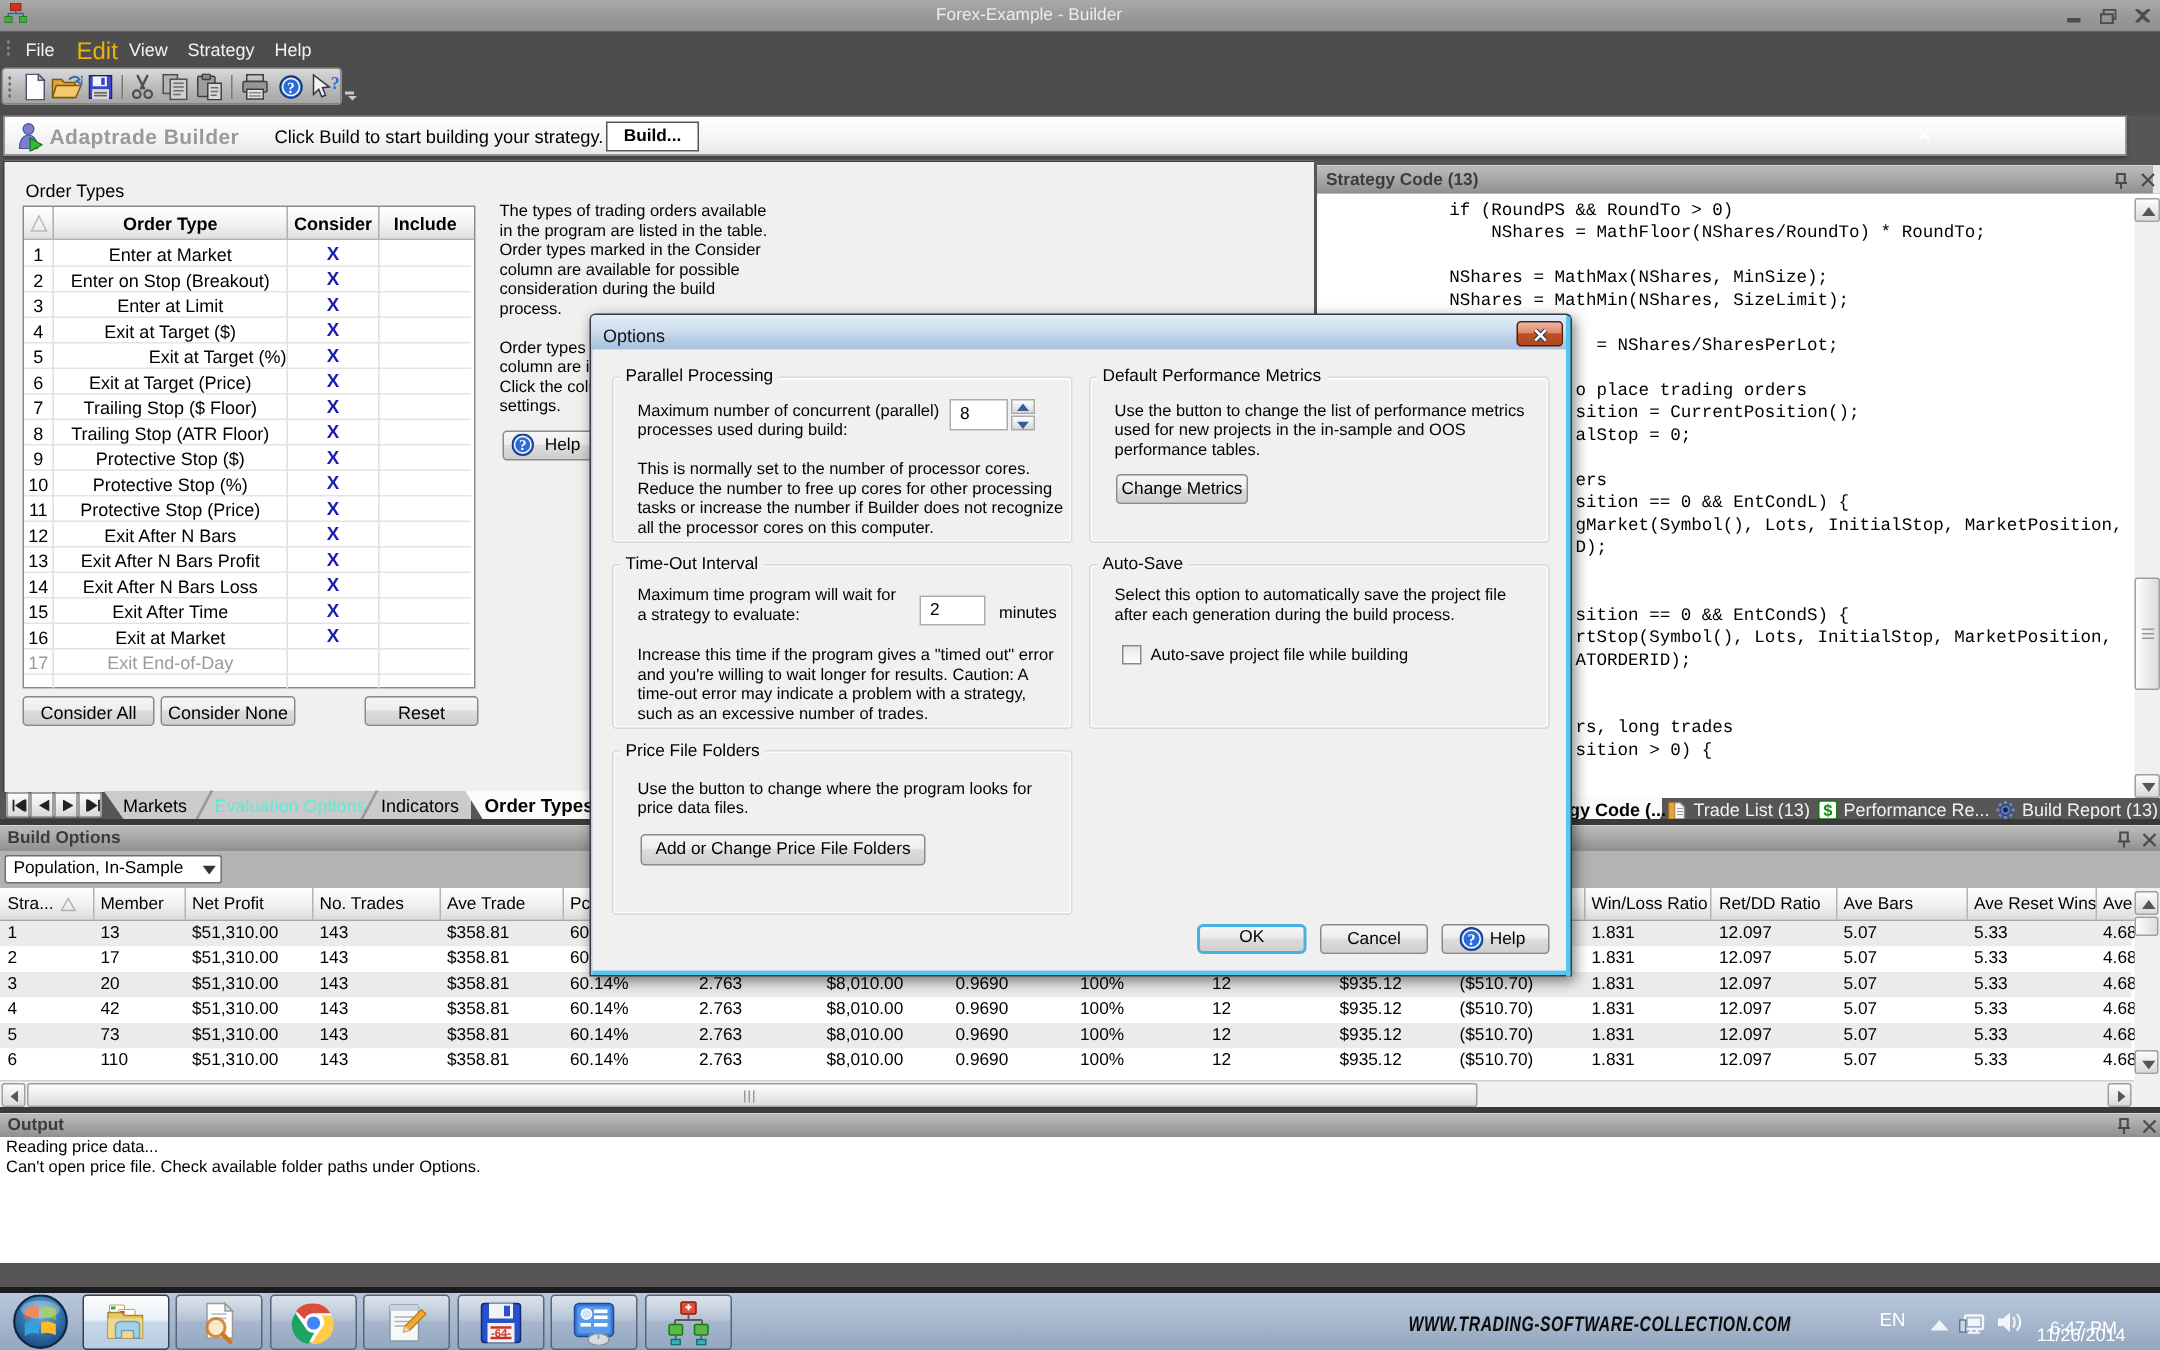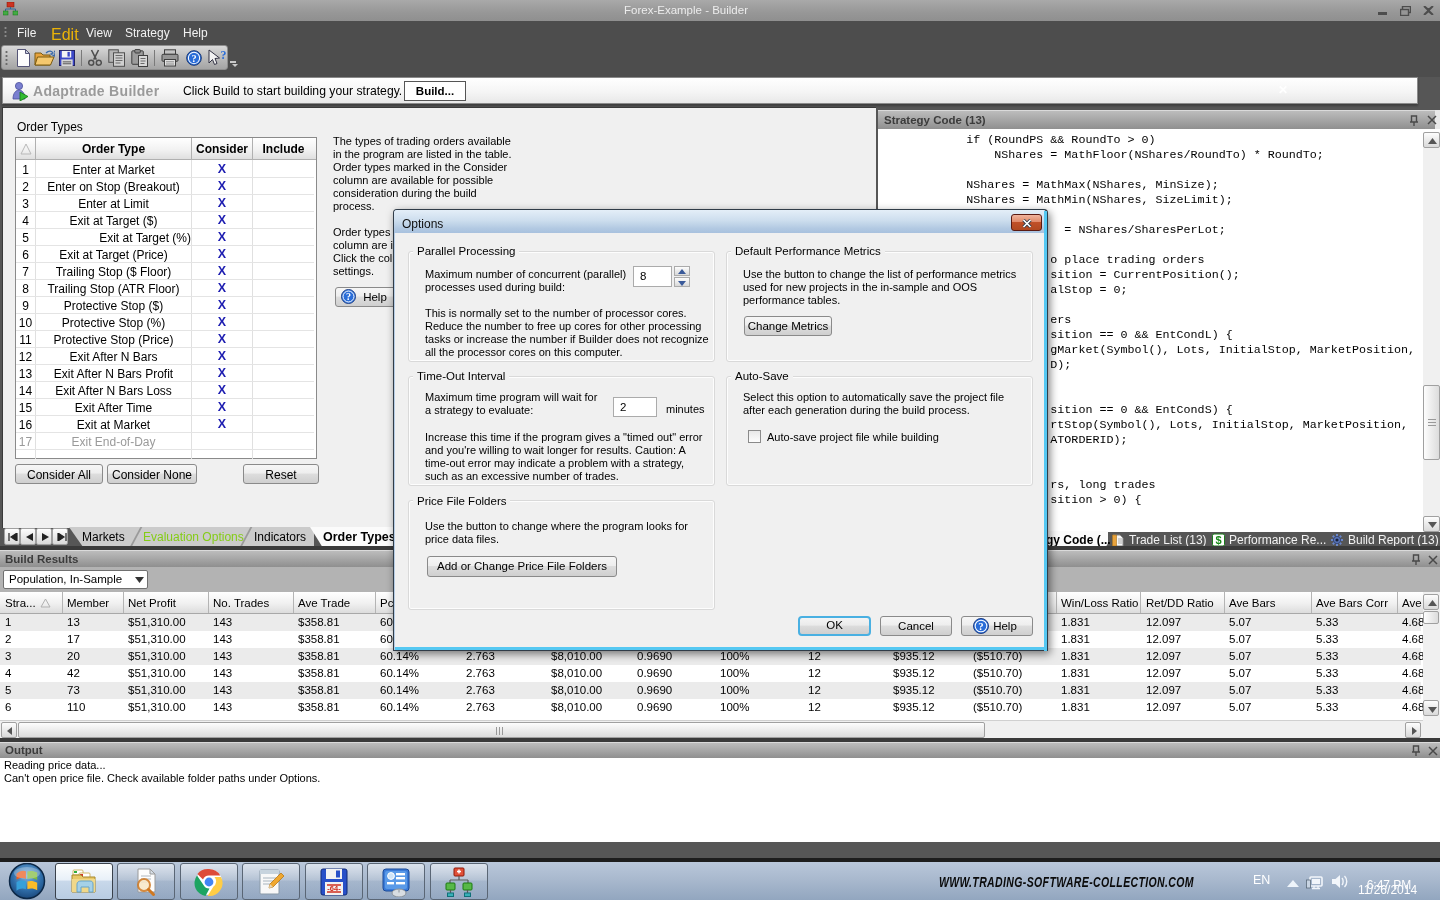--- a/index.html
+++ b/index.html
@@ -244,21 +244,21 @@
         </svg>
       </div>
   <div class="a sbtn" style="left:50px;top:1px;width:16px;height:17px">
         <svg class="a" style="left:4px;top:4px" width="10" height="8" viewBox="0 0 10 8">
           <path d="M9 0 v8 M1 0 L7 4 L1 8 Z" stroke="#222" fill="#222" stroke-width="1.2"></path>
         </svg>
       </div>
   <div class="a" style="left:67px;top:0;width:245px;height:20px;background:#cbcbcb;clip-path:polygon(14px 100%,0 0,100% 0,100% 100%)"></div>
   <div class="a" style="left:80px;top:3px;font-size:12px;color:#000">Markets</div>
   <div class="a" style="left:133px;top:0;width:2px;height:20px;background:#9a9a9a;transform:skewX(-28deg)"></div>
-  <div class="a" style="left:141px;top:3px;font-size:12px;color:#84cc16">Evaluation Options</div>
+  <div class="a" style="left:141px;top:3px;font-size:12px;color:#5eead4">Evaluation Options</div>
   <div class="a" style="left:243px;top:0;width:2px;height:20px;background:#9a9a9a;transform:skewX(-28deg)"></div>
   <div class="a" style="left:252px;top:3px;font-size:12px;color:#000">Indicators</div>
   <div class="a" style="left:308px;top:0;width:89px;height:21px;background:#fbfbfb;clip-path:polygon(13px 100%,0 0,100% 0,100% 100%)"></div>
   <div class="a" style="left:321px;top:3px;font-size:12.5px;font-weight:bold;color:#000">Order Types</div>
 </div>
 
 <div class="a" style="left:1435px;top:110px;width:5px;height:19px;background:#e8e8e8"></div>
 <div class="a phead" style="left:878px;top:110px;width:557px;height:19px">
   <div class="a" style="left:6px;top:3px">Strategy Code (13)</div>
   <svg class="a" style="left:530px;top:4px" width="12" height="12" viewBox="0 0 12 12">
@@ -331,21 +331,21 @@
           <path d="M7 1 V4 M7 10 V13 M1 7 H4 M10 7 H13 M2.8 2.8 L4.9 4.9 M9.1 9.1 L11.2 11.2 M11.2 2.8 L9.1 4.9 M4.9 9.1 L2.8 11.2"></path>
         </g>
     <circle cx="7" cy="7" r="3.6" fill="#5a76b8" stroke="#2a3a6a" stroke-width="0.8"></circle>
     <circle cx="7" cy="7" r="1.6" fill="#18203a"></circle>
   </svg>
   <div class="a" style="left:470px;top:2px;color:#f2f2f2">Build Report (13)</div>
 </div>
 
 <div class="a" style="left:0;top:546px;width:1440px;height:4px;background:#3a3a3a"></div>
 <div class="a phead" style="left:0;top:550px;width:1440px;height:17px">
-  <div class="a" style="left:5px;top:2px">Build Results</div>
+  <div class="a" style="left:5px;top:2px">Build Options</div>
   <svg class="a" style="left:1410px;top:3px" width="12" height="12" viewBox="0 0 12 12">
         <path d="M3.5 1 h5 v6 h-5 z M2 7 h8 M6 7 v4" stroke="#4a4a4a" stroke-width="1.4" fill="none"></path>
       </svg>
   <svg class="a" style="left:1428px;top:4px" width="10" height="10" viewBox="0 0 10 10">
         <path d="M1 1 L9 9 M9 1 L1 9" stroke="#4a4a4a" stroke-width="1.5"></path>
       </svg>
 </div>
 <div class="a" style="left:0;top:567px;width:1440px;height:25px;background:#b3b3b3">
   <div class="a" style="left:3px;top:3px;width:145px;height:19px;background:#fff;border:1px solid #707070;border-radius:2px;font-size:11.5px;padding:2px 0 0 5px">Population, In-Sample
     <svg class="a" style="left:131px;top:6px" width="9" height="6" viewBox="0 0 9 6">
@@ -364,21 +364,21 @@
         <div class="a" style="left:466px;top:5px">Corr Coeff</div>
         <div class="a" style="left:551px;top:5px">Max DD</div>
         <div class="a" style="left:637px;top:5px">Sig Ratio</div>
         <div class="a" style="left:720px;top:5px">Pct OOS</div>
         <div class="a" style="left:808px;top:5px">N</div>
         <div class="a" style="left:893px;top:5px">Ave Win</div>
         <div class="a" style="left:973px;top:5px">Ave Loss</div>
         <div class="a" style="left:1061px;top:5px">Win/Loss Ratio</div>
         <div class="a" style="left:1146px;top:5px">Ret/DD Ratio</div>
         <div class="a" style="left:1229px;top:5px">Ave Bars</div>
-        <div class="a" style="left:1316px;top:5px">Ave Bars Corr</div>
+        <div class="a" style="left:1316px;top:5px">Ave Reset Wins</div>
         <div class="a" style="left:1402px;top:5px">Ave</div> 
         <div class="a" style="left:62px;top:0;width:1px;height:21px;background:#b4b4b4"></div>
         <div class="a" style="left:123px;top:0;width:1px;height:21px;background:#b4b4b4"></div>
         <div class="a" style="left:208px;top:0;width:1px;height:21px;background:#b4b4b4"></div>
         <div class="a" style="left:293px;top:0;width:1px;height:21px;background:#b4b4b4"></div>
         <div class="a" style="left:375px;top:0;width:1px;height:21px;background:#b4b4b4"></div>
         <div class="a" style="left:460px;top:0;width:1px;height:21px;background:#b4b4b4"></div>
         <div class="a" style="left:545px;top:0;width:1px;height:21px;background:#b4b4b4"></div>
         <div class="a" style="left:632px;top:0;width:1px;height:21px;background:#b4b4b4"></div>
         <div class="a" style="left:714px;top:0;width:1px;height:21px;background:#b4b4b4"></div>

